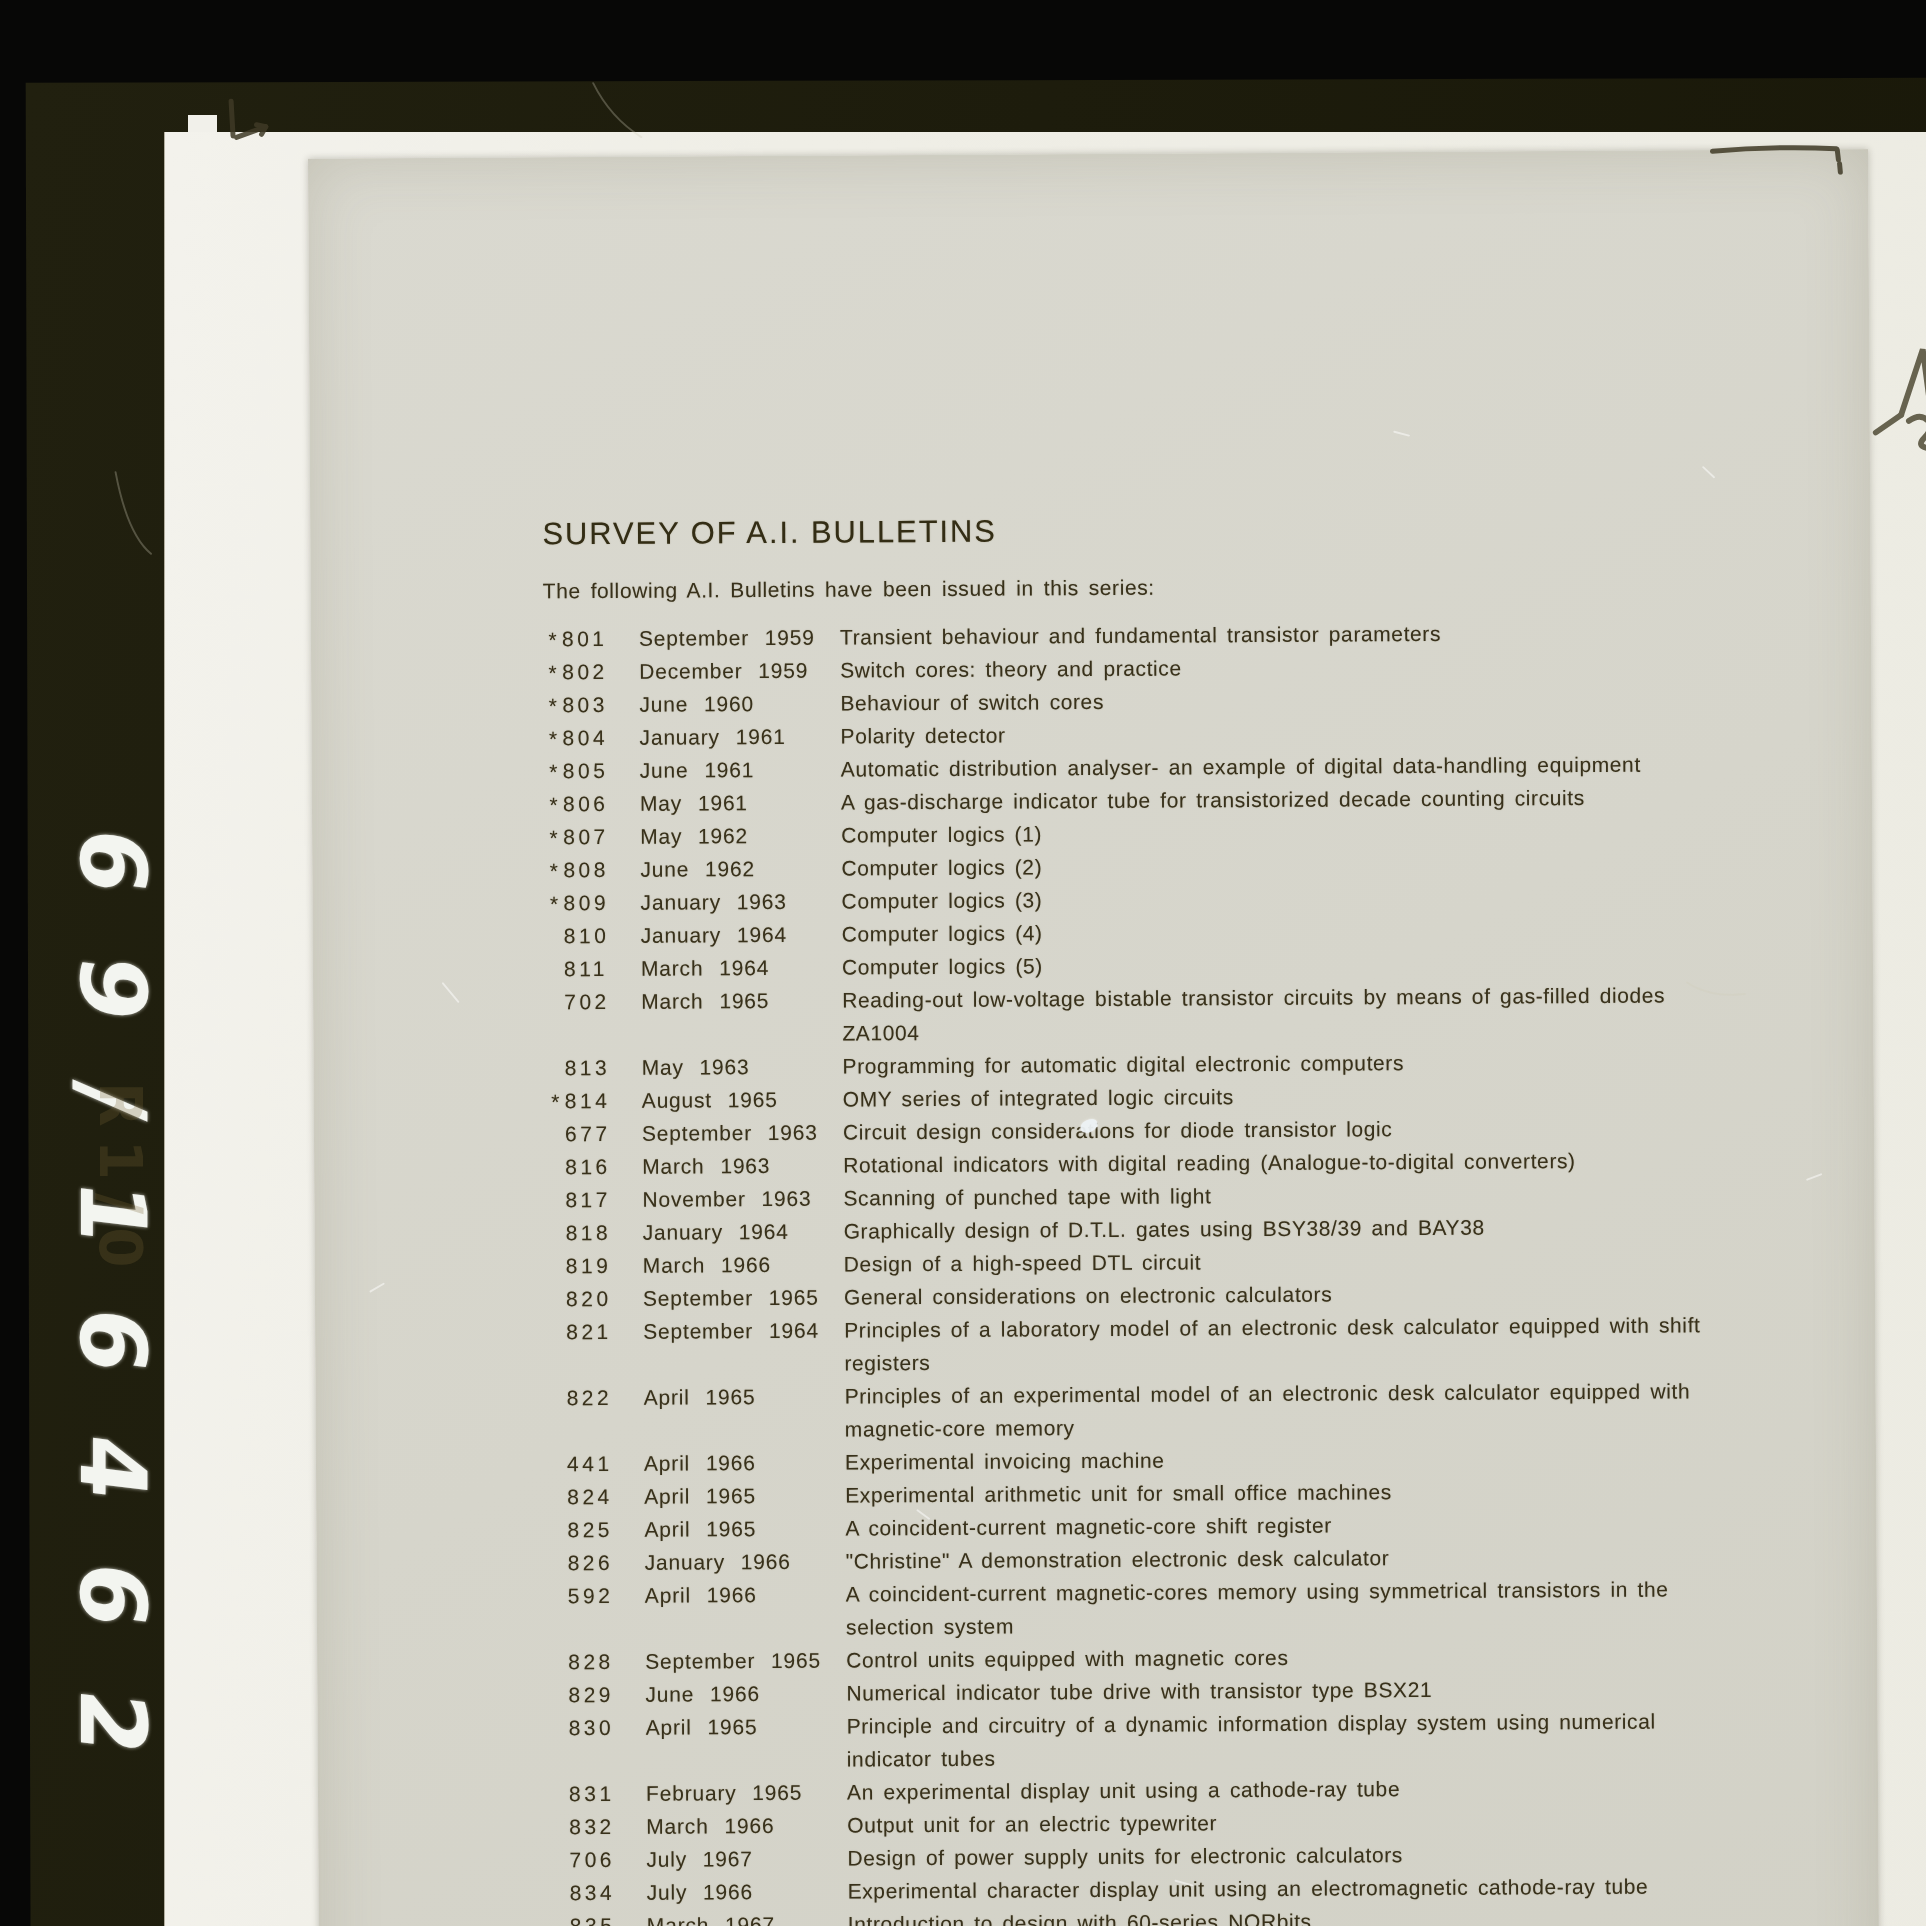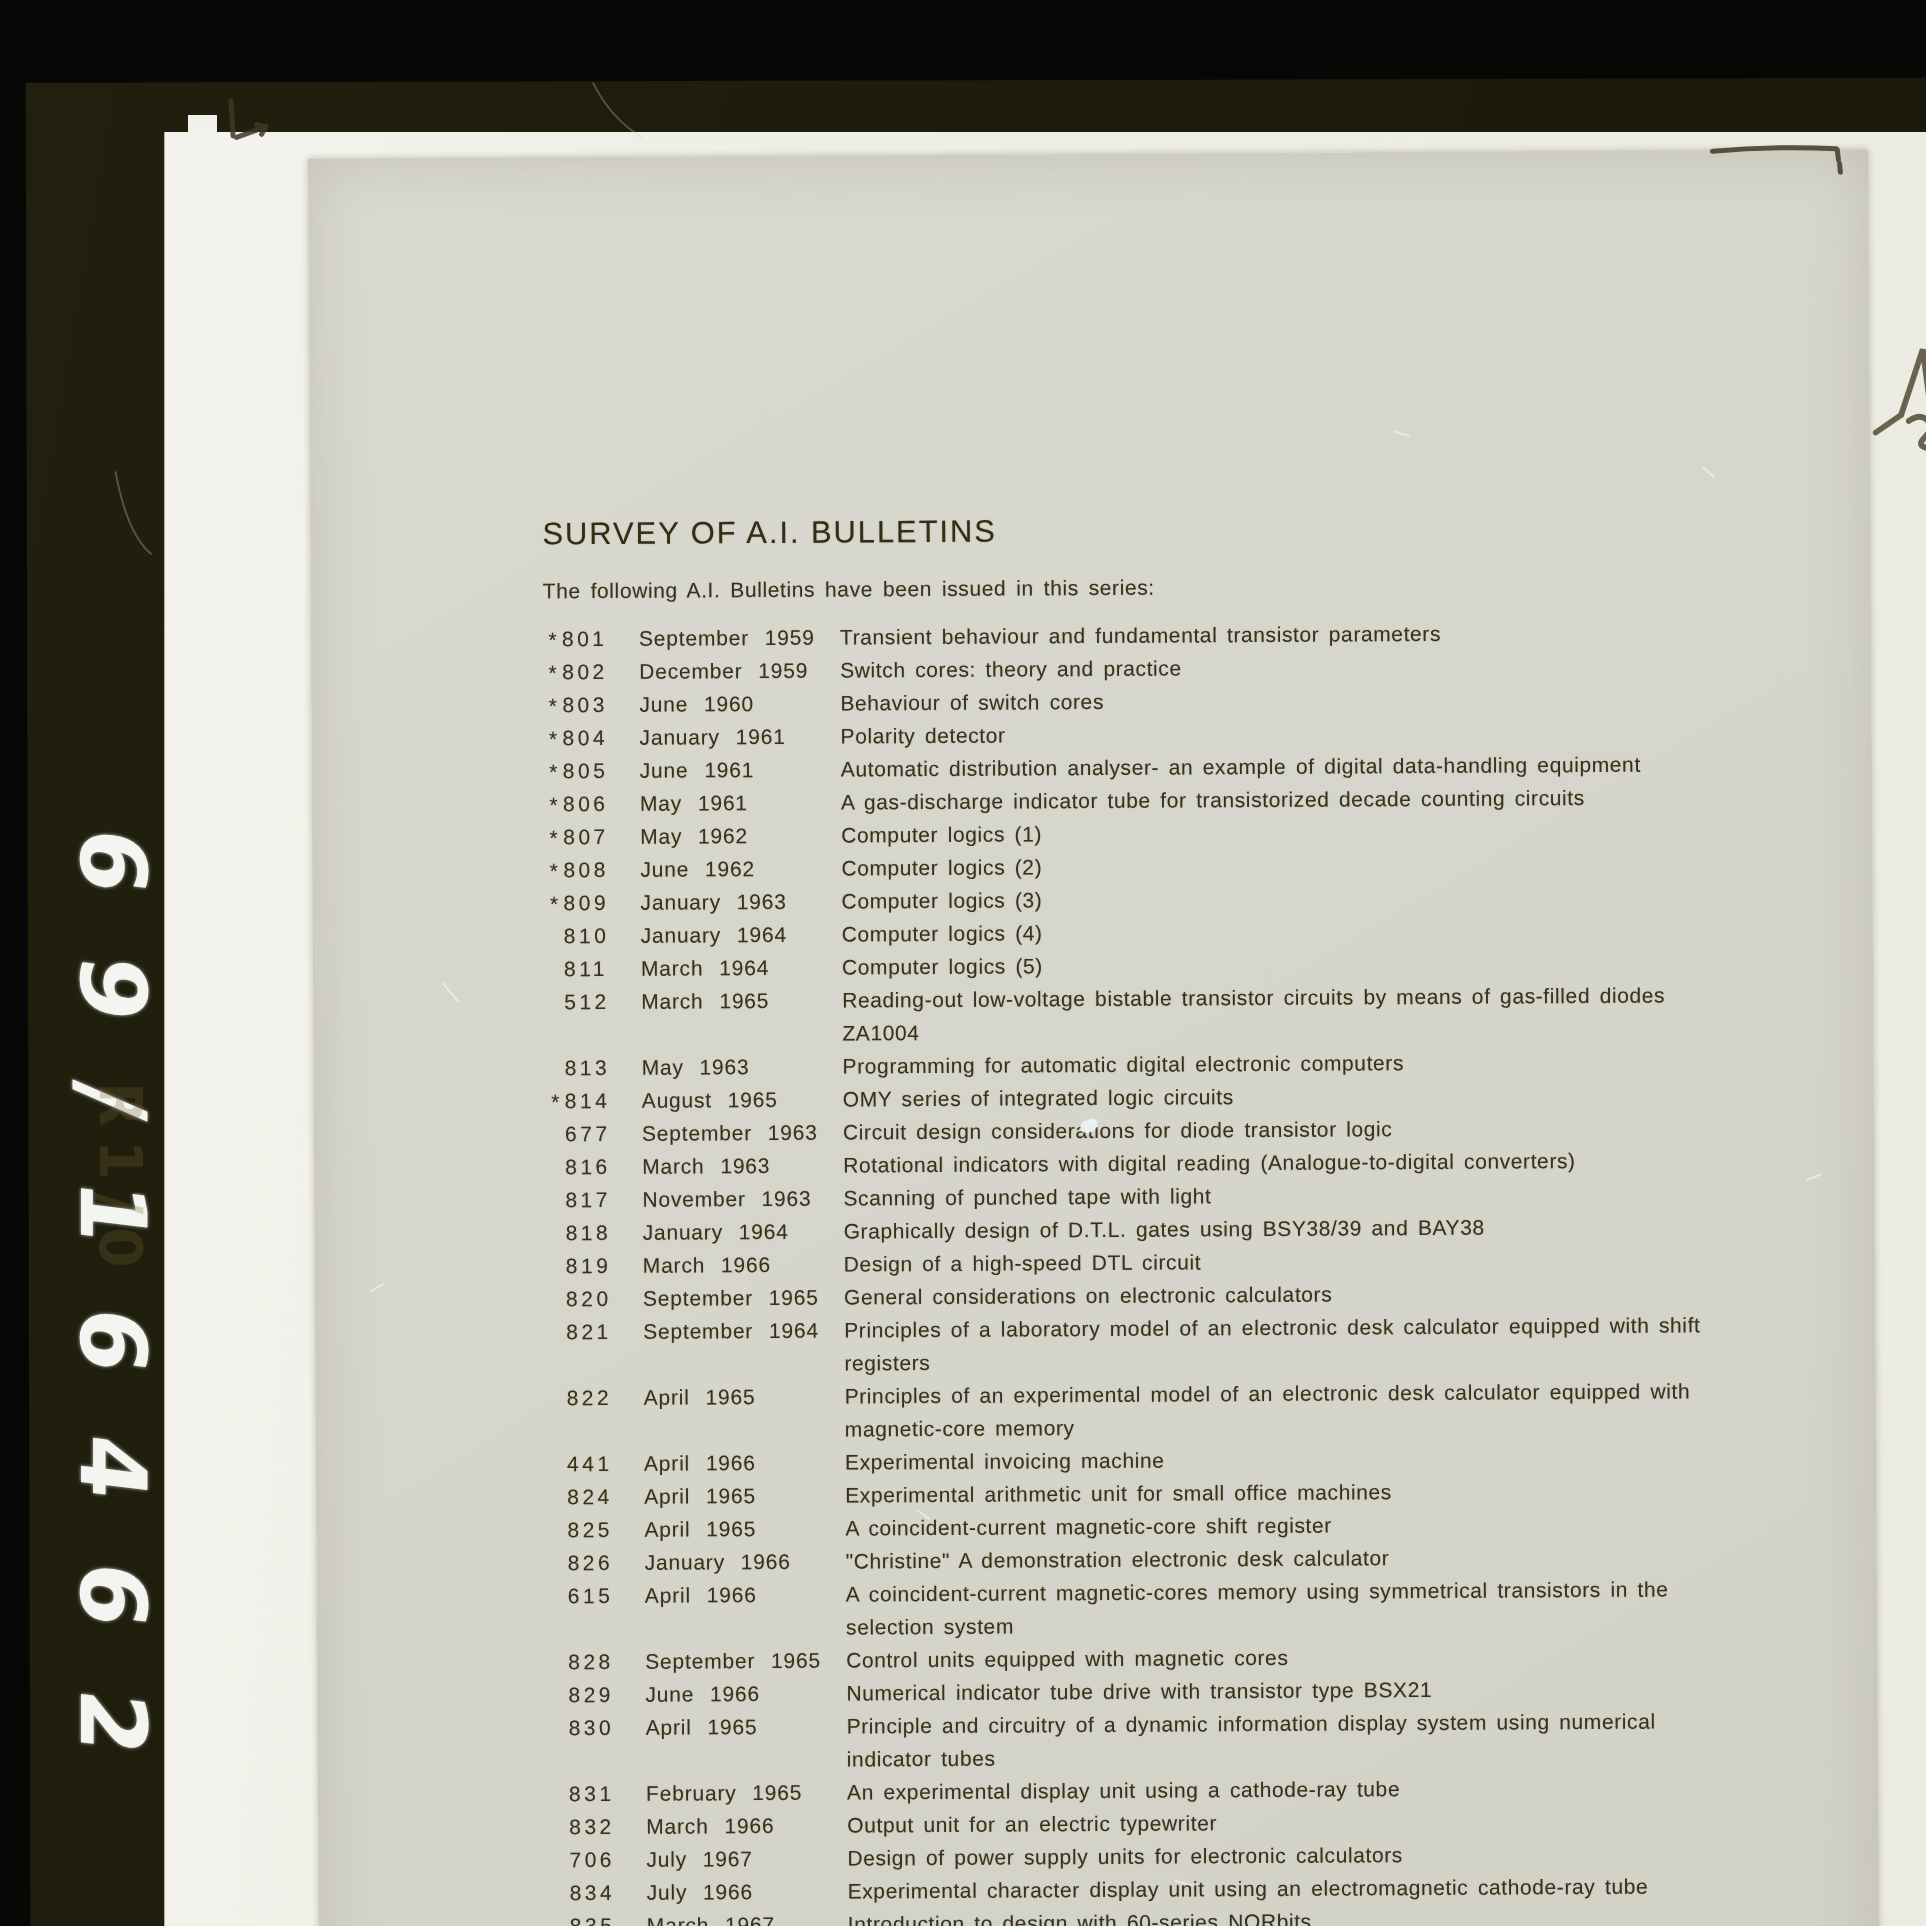--- a/index.html
+++ b/index.html
@@ -116,21 +116,21 @@
           <span class="num">810</span>
           <span class="date">January 1964</span>
           <span class="titlecol">Computer logics (4)</span>
         </div>
         <div class="row">
           <span class="num">811</span>
           <span class="date">March 1964</span>
           <span class="titlecol">Computer logics (5)</span>
         </div>
         <div class="row">
-          <span class="num">512</span>
+          <span class="num">702</span>
           <span class="date">March 1965</span>
           <span class="titlecol">Reading-out low-voltage bistable transistor circuits by means of gas-filled diodes ZA1004</span>
         </div>
         <div class="row">
           <span class="num">813</span>
           <span class="date">May 1963</span>
           <span class="titlecol">Programming for automatic digital electronic computers</span>
         </div>
         <div class="row">
           <span class="num"><span class="star">*</span>814</span>
@@ -191,21 +191,21 @@
           <span class="num">825</span>
           <span class="date">April 1965</span>
           <span class="titlecol">A coincident-current magnetic-core shift register</span>
         </div>
         <div class="row">
           <span class="num">826</span>
           <span class="date">January 1966</span>
           <span class="titlecol">"Christine" A demonstration electronic desk calculator</span>
         </div>
         <div class="row">
-          <span class="num">615</span>
+          <span class="num">592</span>
           <span class="date">April 1966</span>
           <span class="titlecol">A coincident-current magnetic-cores memory using symmetrical transistors in the selection system</span>
         </div>
         <div class="row">
           <span class="num">828</span>
           <span class="date">September 1965</span>
           <span class="titlecol">Control units equipped with magnetic cores</span>
         </div>
         <div class="row">
           <span class="num">829</span>

